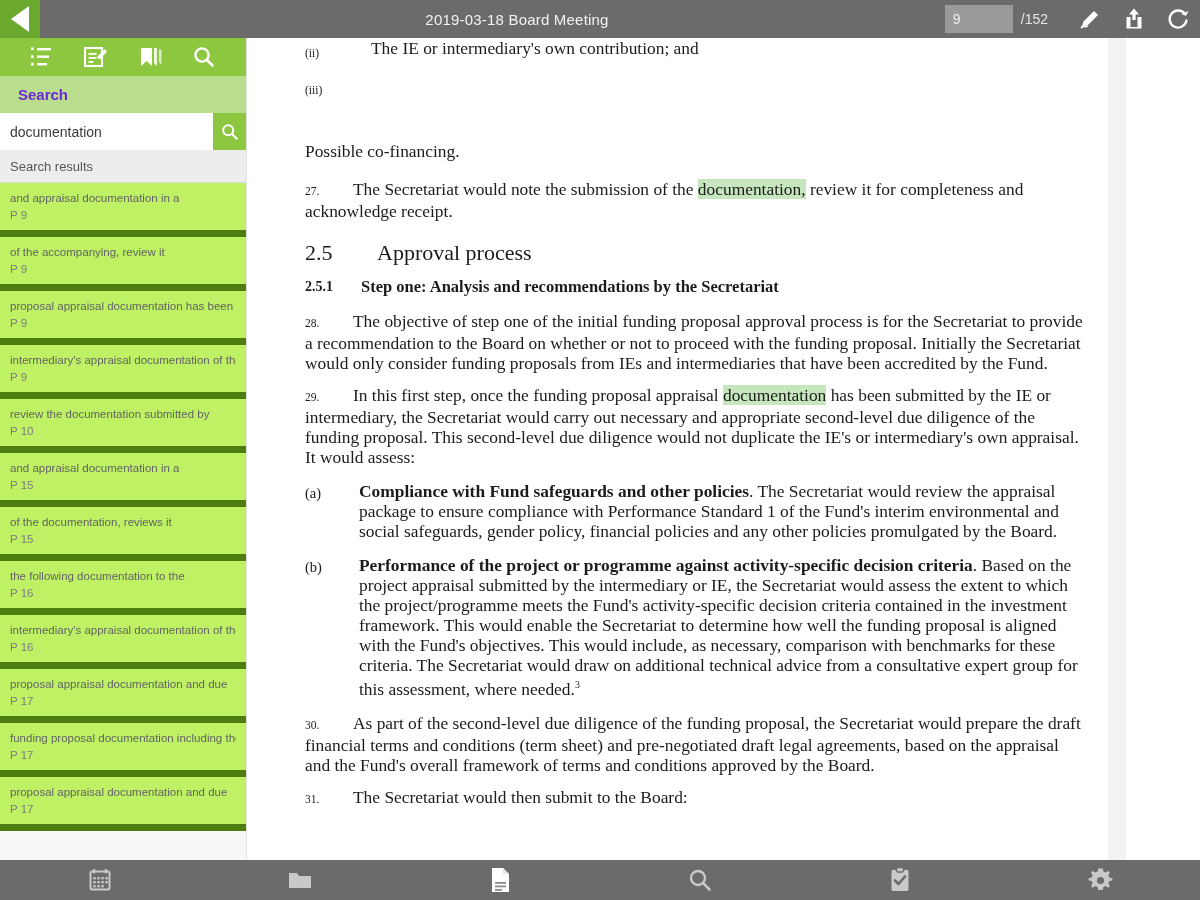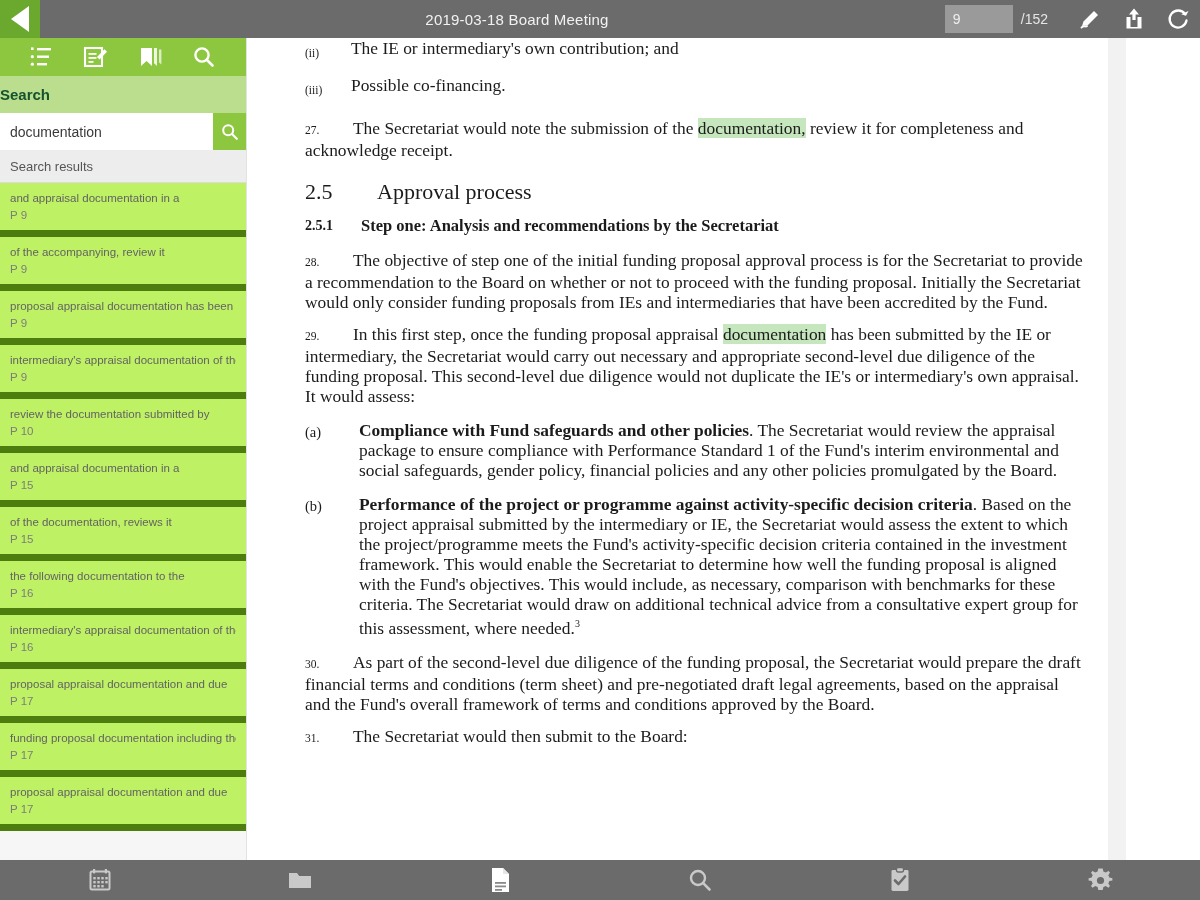--- a/index.html
+++ b/index.html
@@ -60,22 +60,22 @@
     height: 38px; background: #8dc63f;
     display: flex; align-items: center; justify-content: space-around;
     padding: 0 14px;
   }
   .side-tab {
     width: 44px; height: 38px; display: flex; align-items: center;
     justify-content: center; cursor: pointer;
   }
   .panel-header {
     height: 37px; background: #badd8e;
-    display: flex; align-items: center; padding-left: 0;
-    color: #14532d; font-size: 15px; font-weight: bold; text-align: right;
+    display: flex; align-items: center; padding-left: 18px;
+    color: #6d28d9; font-size: 15px; font-weight: bold; text-align: right;
   }
   .search-row { display: flex; height: 37px; background: #ffffff; }
   .search-input {
     flex: 1 1 auto; border: none; outline: none;
     padding: 0 10px; font-size: 14px; color: #3a3a3a;
     font-family: "Liberation Sans", sans-serif; background: #ffffff;
   }
   .search-go {
     width: 33px; height: 37px; background: #8dc63f;
     display: flex; align-items: center; justify-content: center;
@@ -117,21 +117,21 @@
   .page-gutter {
     position: absolute; left: 860px; top: 0; width: 18px; height: 822px;
     background: #f2f2f2;
   }
   .doc {
     font-family: "Liberation Serif", "DejaVu Serif", serif;
     color: #1b1b1b;
     font-size: 17.4px;
     line-height: 20px;
   }
-  .roman-item { display: flex; margin-bottom: 12px; }
+  .roman-item { display: flex; margin-bottom: 12px; gap: 20px; }
   .roman-num { width: 46px; font-size: 11.5px; padding-top: 5px; flex: 0 0 46px; }
   .roman-txt { flex: 1 1 auto; }
   .para { margin-bottom: 9px; text-indent: 0; position: relative; padding-left: 0; }
   .para .num {
     font-size: 11.5px; display: inline-block; width: 48px;
     vertical-align: baseline;
   }
   .h2 {
     font-size: 22px; margin: 22px 0 14px 0; display: flex;
   }
@@ -298,21 +298,21 @@
     </div>
   </div>
 
   <div class="docarea">
     <div class="page doc">
 
       <div class="roman-item">
         <div class="roman-num">(ii)</div>
         <div class="roman-txt">The IE or intermediary's own contribution; and</div>
       </div>
-      <div class="roman-item" style="margin-bottom:18px;">
+      <div class="roman-item" style="margin-bottom:18px;flex-direction:column;">
         <div class="roman-num">(iii)</div>
         <div class="roman-txt">Possible co-financing.</div>
       </div>
 
 
       <div class="para">
         <span class="num">27.</span><span>The Secretariat would note the submission of the </span><span class="hl">documentation,</span><span> review it for completeness and acknowledge receipt.</span>
       </div>
 
       <div class="h2">

